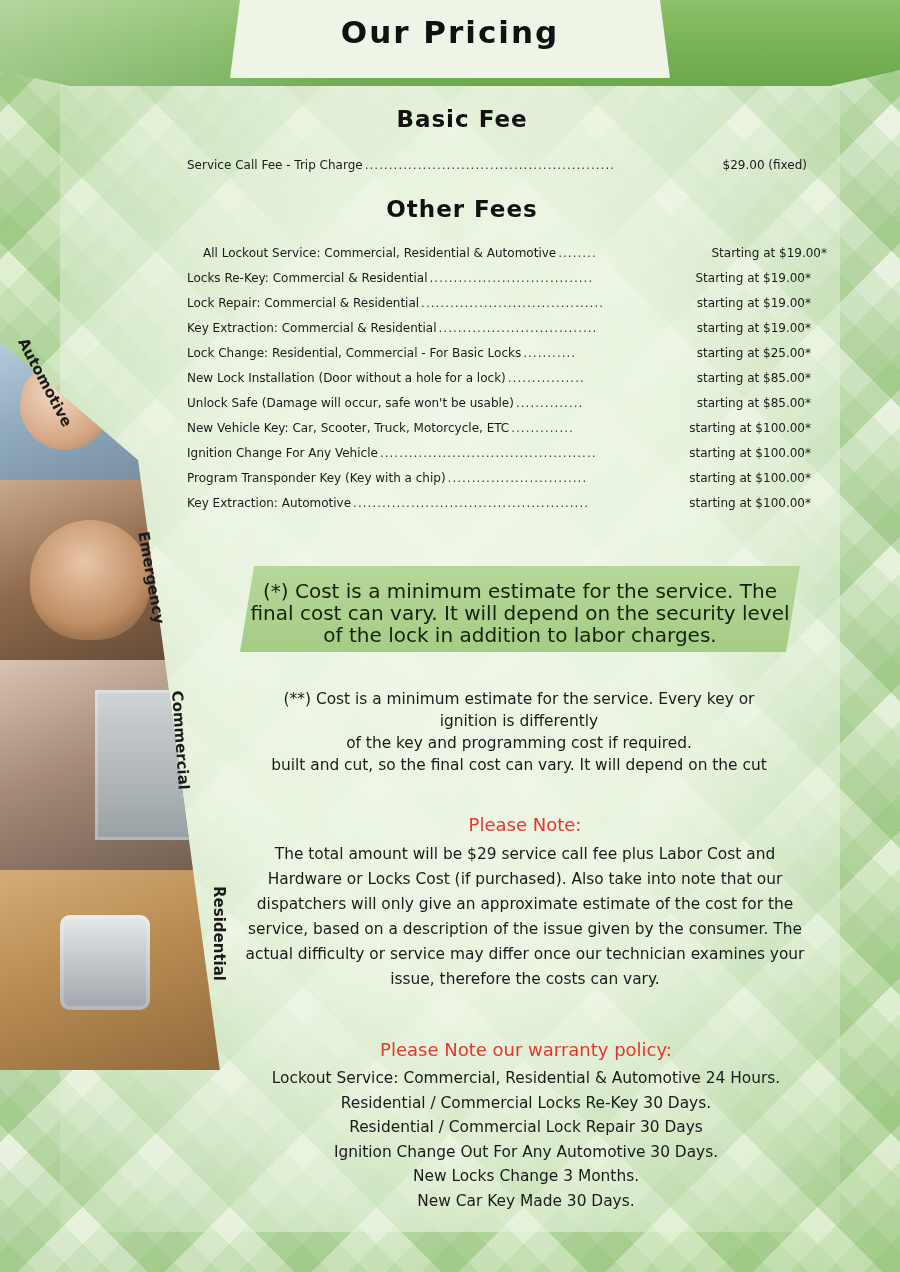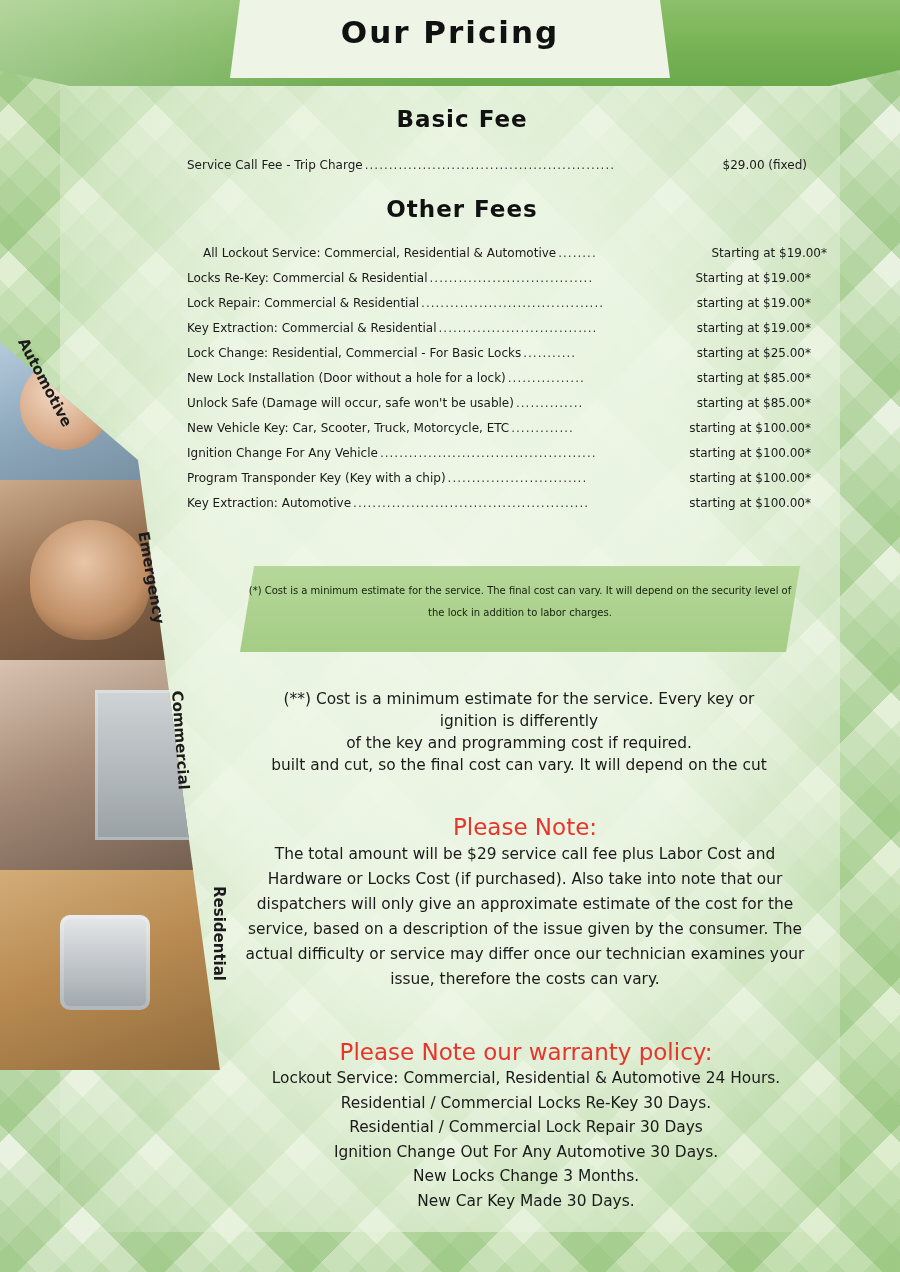--- a/index.html
+++ b/index.html
@@ -177,40 +177,40 @@
     left: 228px; top: 566px;
     width: 560px; height: 86px;
     background: linear-gradient(180deg,#b6d79a 0%, #a4cd85 100%);
     clip-path: polygon(14px 0, 560px 0, 546px 86px, 0 86px);
   }
   .note-ribbon-text {
     position: absolute;
     left: 232px; top: 580px;
     width: 552px;
     text-align: center;
-    font-size: 10px;
+    font-size: 20px;
     line-height: 22px;
     color: #14210c;
   }
 
   .para {
     position: absolute;
     text-align: center;
     font-size: 15.4px;
     line-height: 22px;
     color: #1a1a1a;
   }
   #double-note { left: 214px; top: 688px; width: 586px; }
   #please-note-body { left: 226px; top: 842px; width: 574px; line-height: 25px; }
   #warranty-list { left: 214px; top: 1066px; width: 600px; line-height: 24.5px; }
 
   .red-head {
     position: absolute;
     text-align: center;
-    font-size: 23px;
+    font-size: 18px;
     color: #e8352a;
     font-family: "DejaVu Sans", sans-serif;
   }
   #please-note-title { left: 226px; top: 814px; width: 574px; }
   #warranty-title { left: 214px; top: 1039px; width: 600px; }
 
   .ln { display: block; }
 </style>
 </head>
 <body>

